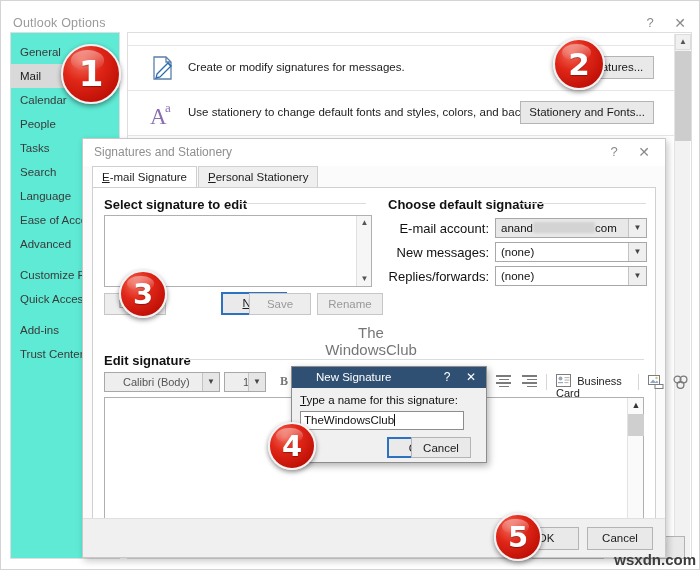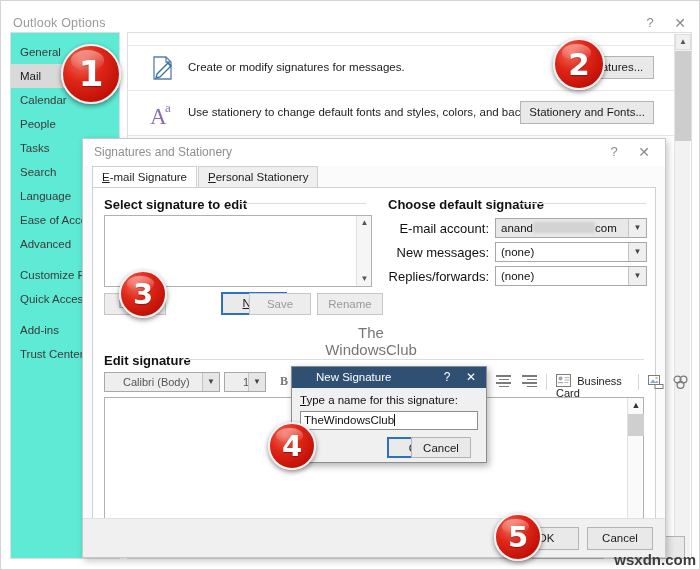--- a/index.html
+++ b/index.html
@@ -208,21 +208,21 @@
     box-shadow:2px 3px 7px rgba(0,0,0,.3);
   }
   #ns-title{
     position:absolute;left:0;top:0;right:0;height:21px;background:#2f4f73;
     color:#fff;font-size:11.5px;line-height:21px;padding-left:24px;box-sizing:border-box;
   }
   #ns-help{position:absolute;right:30px;top:0;width:18px;height:21px;line-height:21px;text-align:center;color:#fff;font-size:12px;}
   #ns-close{position:absolute;right:6px;top:0;width:18px;height:21px;line-height:21px;text-align:center;color:#fff;font-size:12px;}
   #ns-prompt{position:absolute;left:8px;top:27px;font-size:11.5px;color:#111;text-align:right;}
   #ns-input{
-    position:absolute;left:8px;top:44px;width:178px;height:19px;
+    position:absolute;left:8px;top:44px;width:164px;height:19px;
     background:#fff;border:1px solid #8d8d8d;box-sizing:border-box;
     font-size:11.5px;color:#111;line-height:17px;padding-left:3px;
   }
   #ns-caret{display:inline-block;width:1px;height:12px;background:#111;vertical-align:-2px;}
   #ns-ok{left:51px;top:70px;width:60px;height:21px;}
   #ns-cancel{left:119px;top:70px;width:60px;height:21px;}
 
   
   .badge{
     position:absolute;border-radius:50%;

